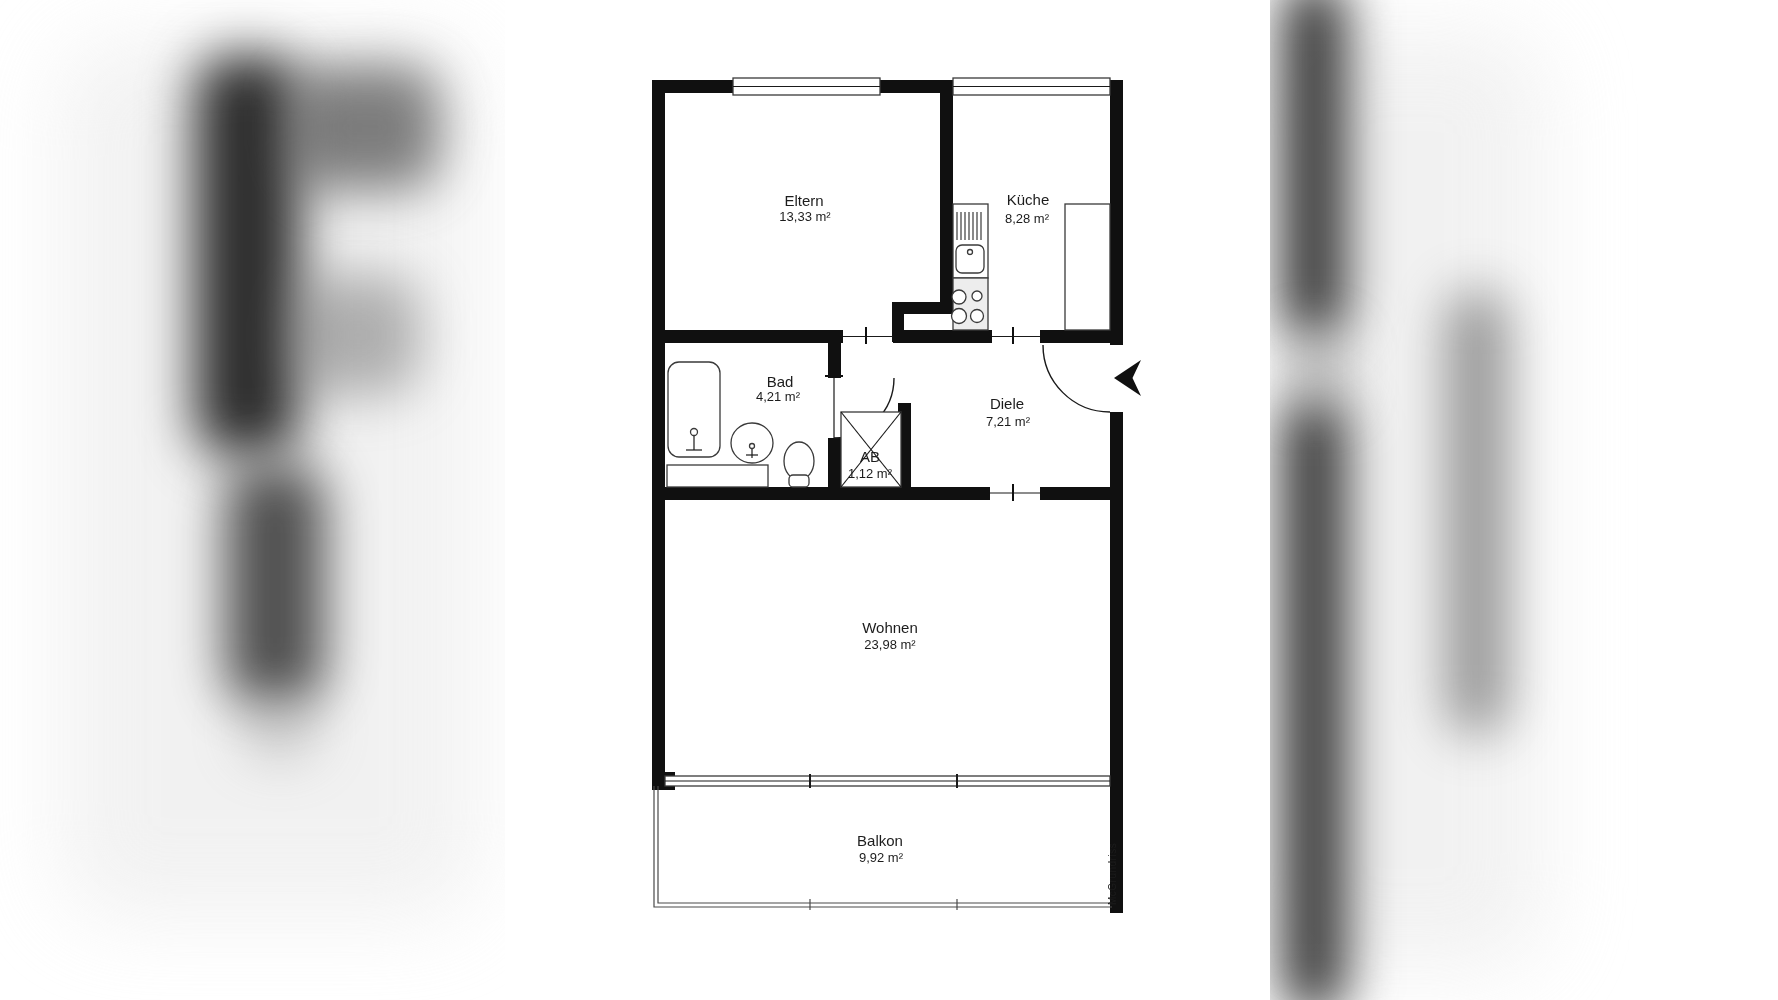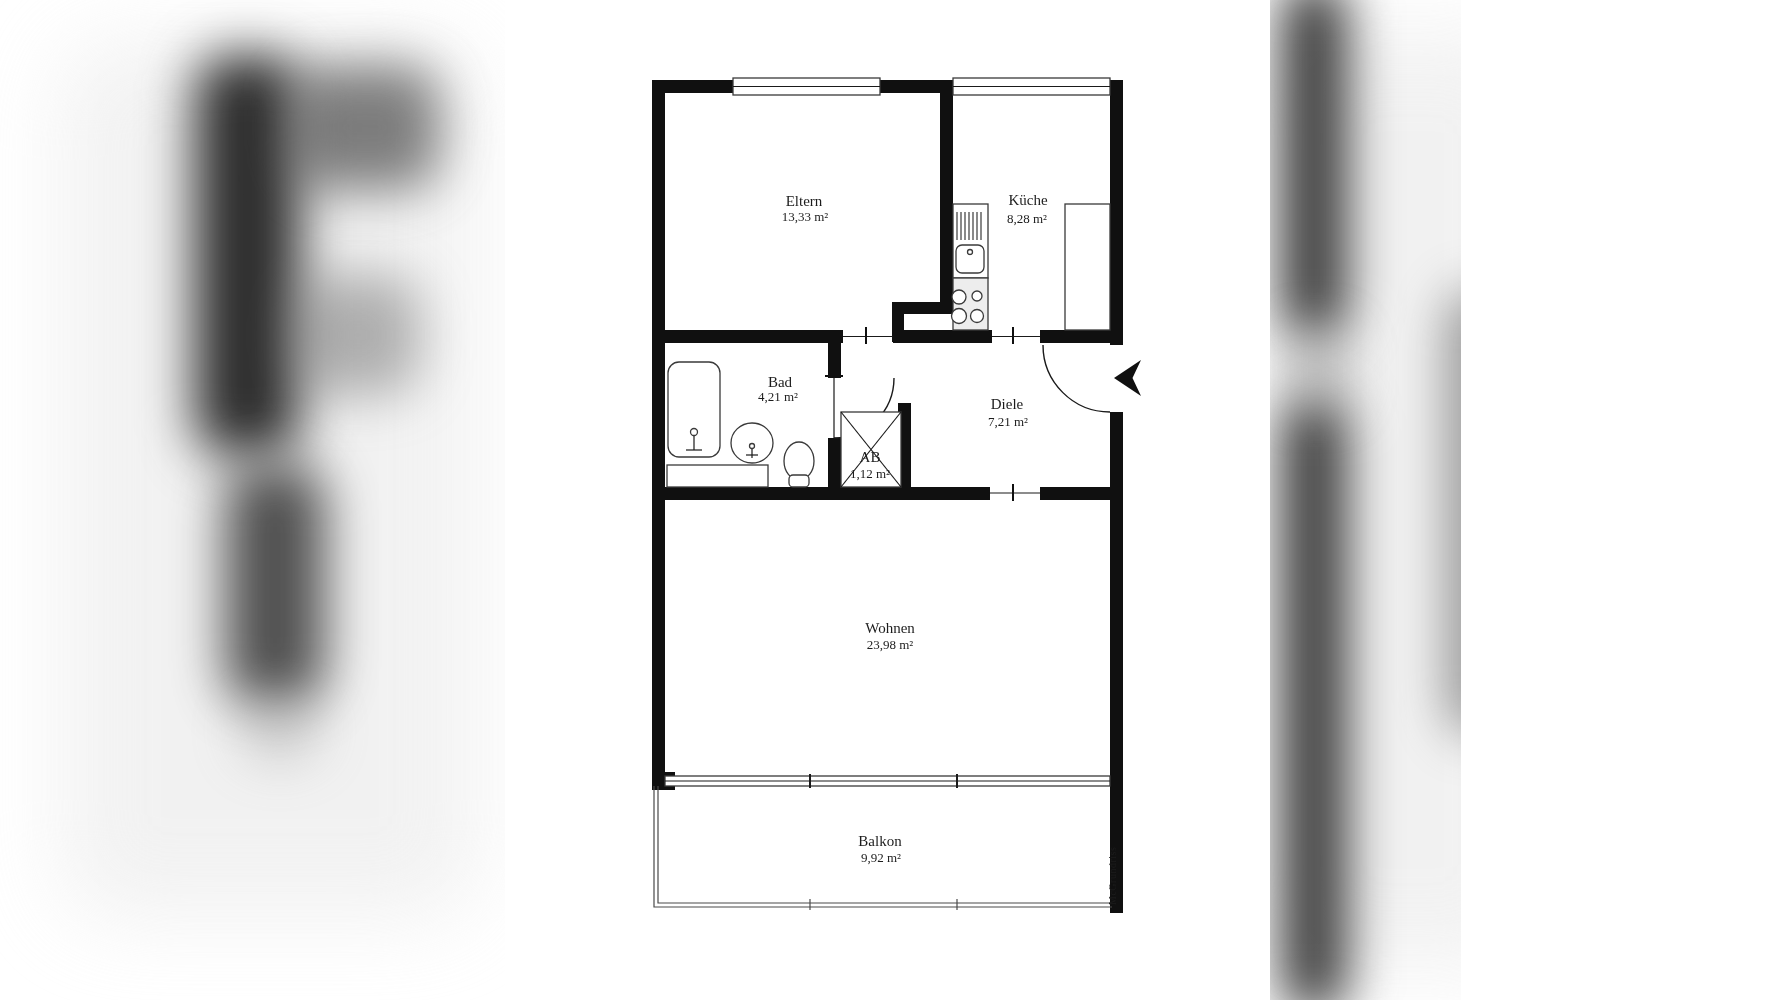--- a/index.html
+++ b/index.html
@@ -1,17 +1,17 @@
 <!DOCTYPE html>
 <html><head>
 <meta charset="utf-8">
 <style>
   html,body{margin:0;padding:0;background:#fff;}
-  .stage{position:relative;width:1461px;height:1000px;overflow:hidden;background:#fff;
-         font-family:Liberation Serif, serif;}
+  .stage{position:relative;width:1778px;height:1000px;overflow:hidden;background:#fff;
+         font-family:Liberation Sans, sans-serif;}
   .blur-shape{position:absolute;filter:blur(26px);border-radius:34px;}
   .blur-base{position:absolute;filter:blur(42px);border-radius:60px;}
   .center-panel{position:absolute;left:505px;top:0;width:765px;height:1000px;background:#ffffff;}
   svg.plan{position:absolute;left:0;top:0;}
   .plan text{fill:#1c1c1c;}
   .rname{font-size:15px;}
   .rarea{font-size:13px;}
   .wm{font-size:10px;fill:#a9a9a9;letter-spacing:.5px;}
   .wall{fill:#101010;stroke:none;}
   .fix{fill:#ffffff;stroke:#3a3a3a;stroke-width:1.3;}

